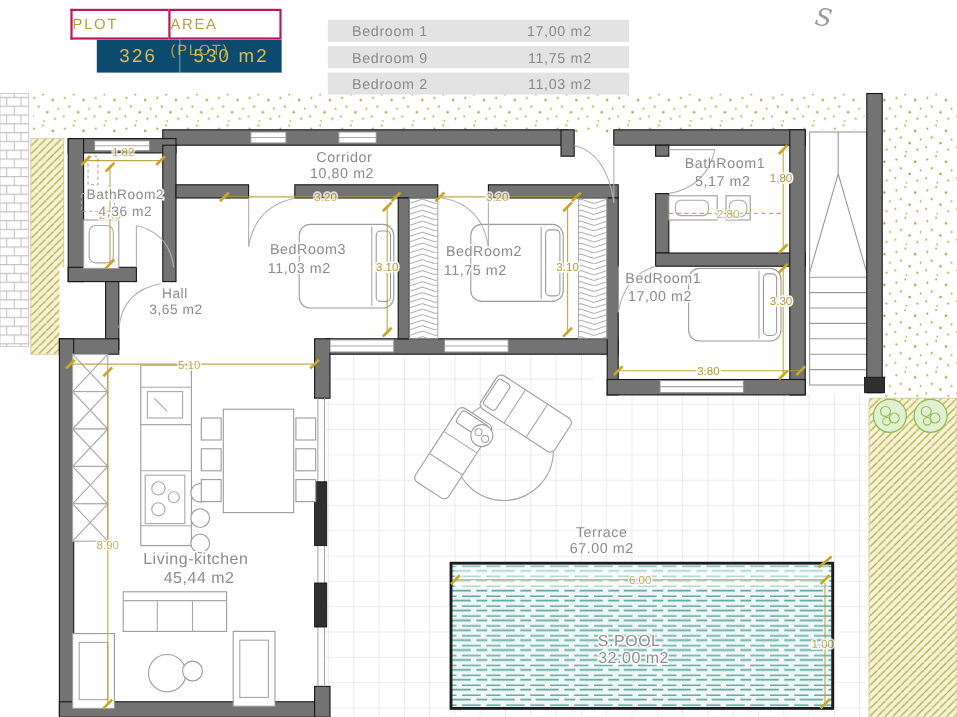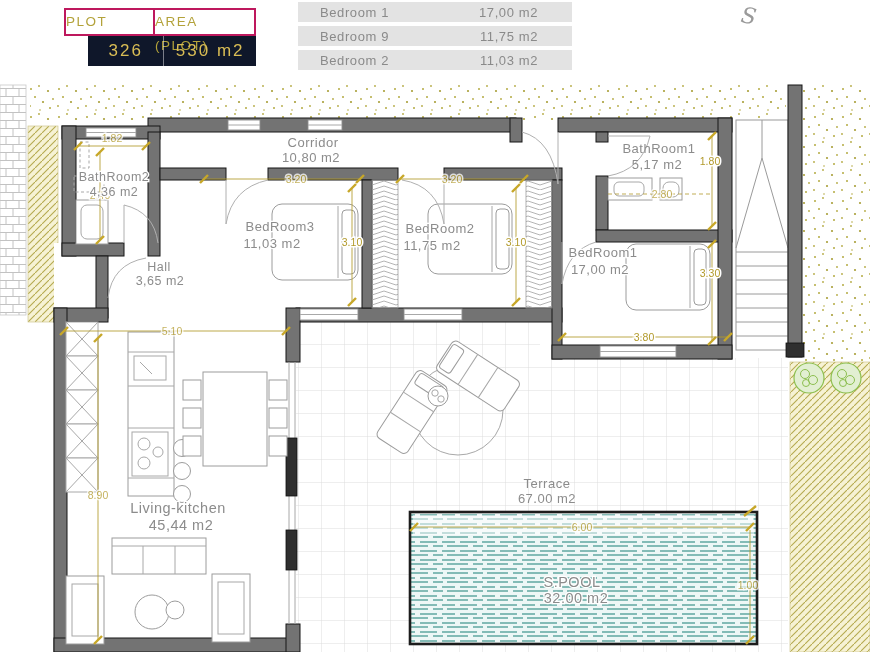--- a/index.html
+++ b/index.html
@@ -7,26 +7,26 @@
          font-family:"Liberation Sans","DejaVu Sans",sans-serif;}
   svg{position:absolute;left:0;top:0;}
 
   
   .plot-table{position:absolute;left:64px;top:8px;width:192px;}
   .plot-head{display:flex;}
   .plot-head .cell{background:#fff;border:2px solid #be185d;color:#b3a23a;
     font-size:13.5px;letter-spacing:1.5px;line-height:24px;height:24px;}
   .plot-head .c1{width:88px;border-right:none;}
   .plot-head .c2{width:100px;}
-  .plot-vals{display:flex;background:#0f172a;height:30px;margin-left:24px;}
+  .plot-vals{display:flex;background:#0c4a6e;height:30px;margin-left:24px;}
   .plot-vals .cell{color:#d9bd55;font-size:17px;letter-spacing:2px;text-align:center;line-height:30px;}
   .plot-vals .c1{width:92px;border-right:1px solid rgba(255,255,255,.45);}
   .plot-vals .c2{width:112px;border-radius:12px;}
 
-  .area-table{position:absolute;left:298px;top:2px;width:274px;}
+  .area-table{position:absolute;left:298px;top:18px;width:274px;}
   .area-row{display:flex;align-items:center;background:#e3e3e3;height:20px;margin-bottom:4px;
     color:#8a8a8a;font-size:13px;letter-spacing:.6px;}
   .area-row .lbl{margin-left:22px;}
   .area-row .val{margin-left:auto;margin-right:34px;}
 
   
   .wall{fill:#737373;stroke:#161616;stroke-width:1;}
   .darkcap{fill:#2f2f2f;stroke:#111;stroke-width:.8;}
   .furn{fill:#fff;stroke:#9c9c9c;stroke-width:1;}
   .furnln{fill:none;stroke:#a8a8a8;stroke-width:1;}

